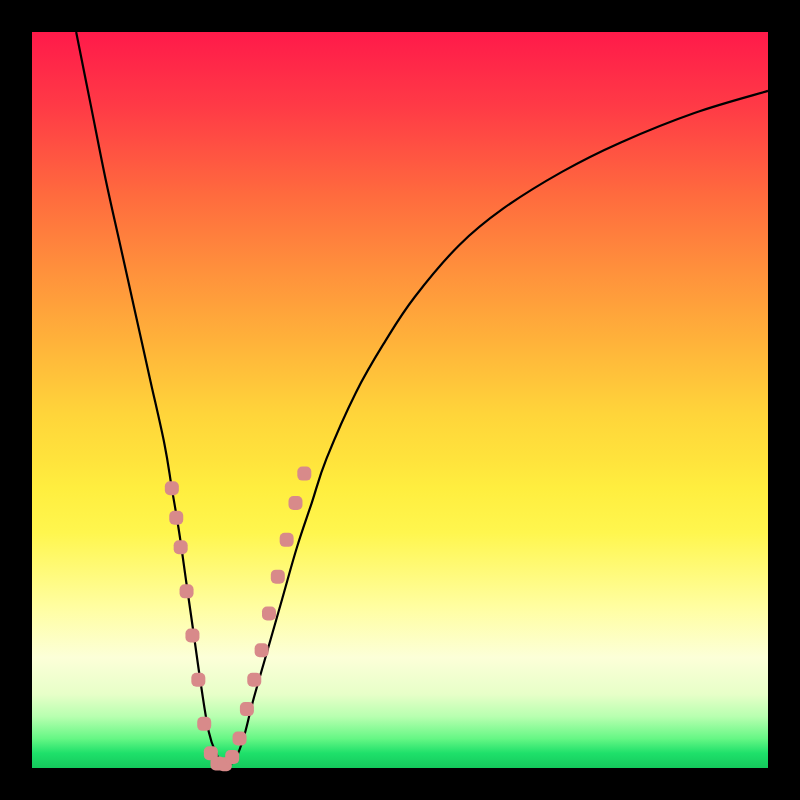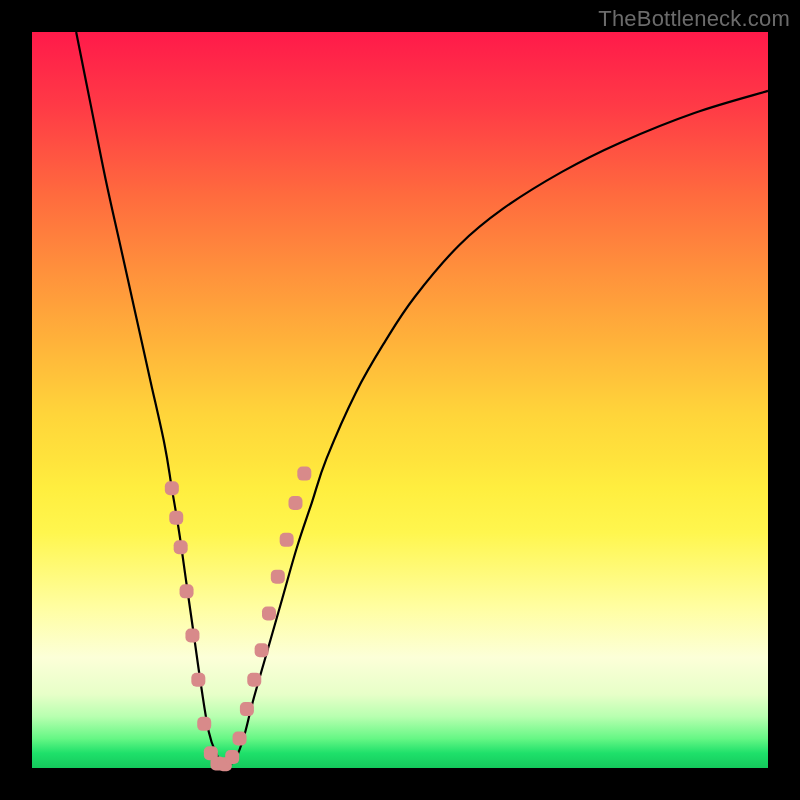--- a/index.html
+++ b/index.html
@@ -87,14 +87,13 @@
           <rect x="215.272" y="640.6800000000001" width="14" height="14" rx="5" ry="5" fill="#d88a8a"></rect>
           <rect x="222.632" y="611.24" width="14" height="14" rx="5" ry="5" fill="#d88a8a"></rect>
           <rect x="229.99200000000002" y="574.44" width="14" height="14" rx="5" ry="5" fill="#d88a8a"></rect>
           <rect x="238.82399999999998" y="537.64" width="14" height="14" rx="5" ry="5" fill="#d88a8a"></rect>
           <rect x="247.65600000000003" y="500.84000000000003" width="14" height="14" rx="5" ry="5" fill="#d88a8a"></rect>
           <rect x="256.488" y="464.04" width="14" height="14" rx="5" ry="5" fill="#d88a8a"></rect>
           <rect x="265.32" y="434.59999999999997" width="14" height="14" rx="5" ry="5" fill="#d88a8a"></rect>
         </g>
     </svg>
   </div>
-  <div class="watermark">TheBottleneck.com</div>
 </div>
 
 </body></html>

